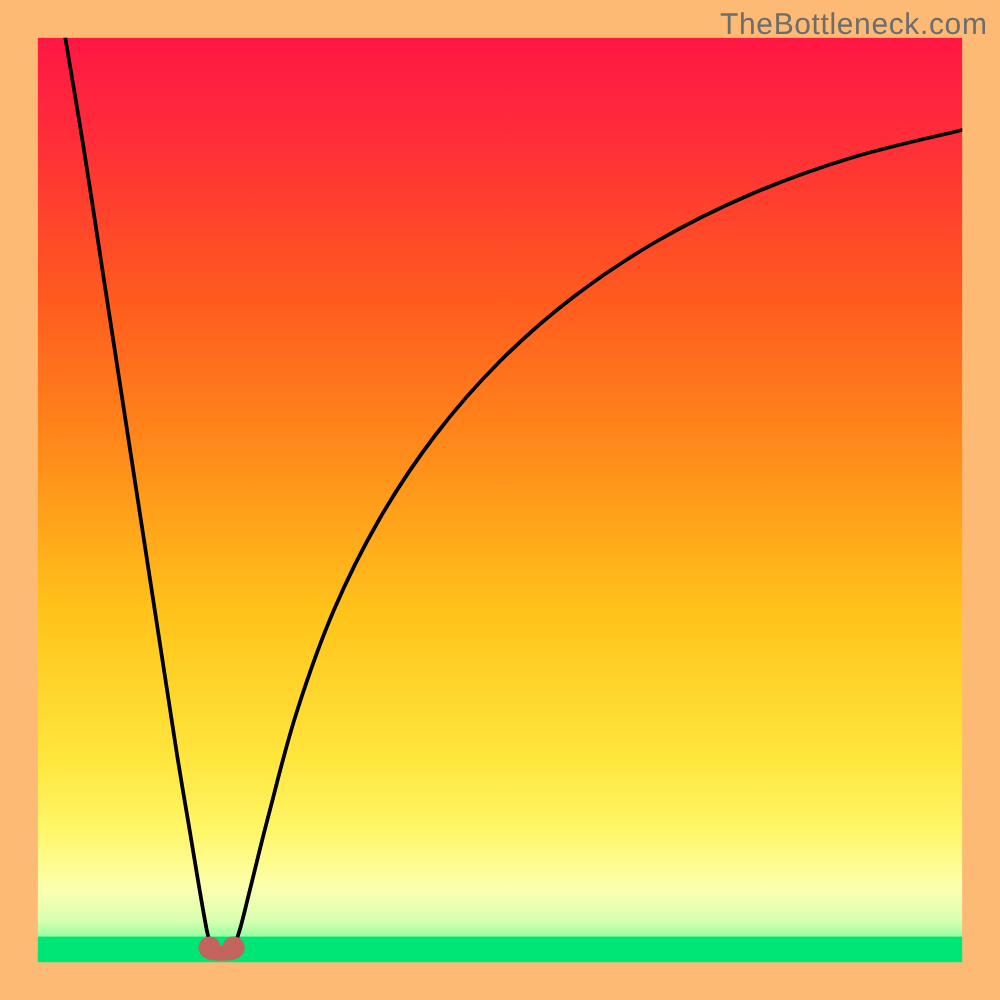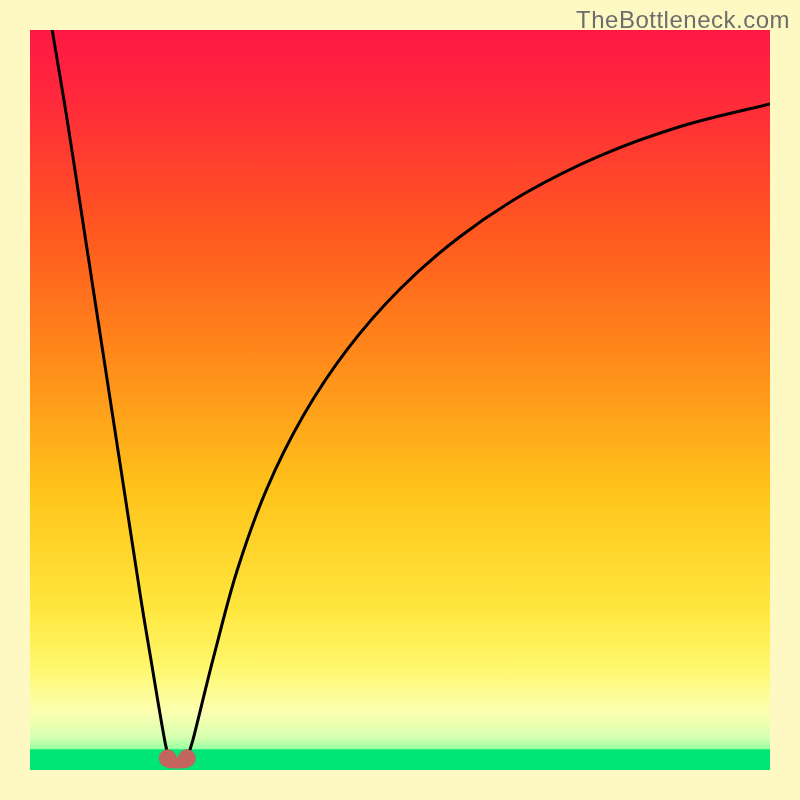--- a/index.html
+++ b/index.html
@@ -8,21 +8,21 @@
     width: 800px;
     height: 800px;
     overflow: hidden;
     background: #000;
     font-family: Arial, Helvetica, sans-serif;
   }
   .frame {
     position: absolute;
     left: 0; top: 0;
     width: 800px; height: 800px;
-    background: #fef9c3;
+    background: #fdba74;
   }
   .plot-area {
     position: absolute;
     left: 30px;
     top: 30px;
     width: 740px;
     height: 740px;
     overflow: hidden;
   }
   .watermark {

